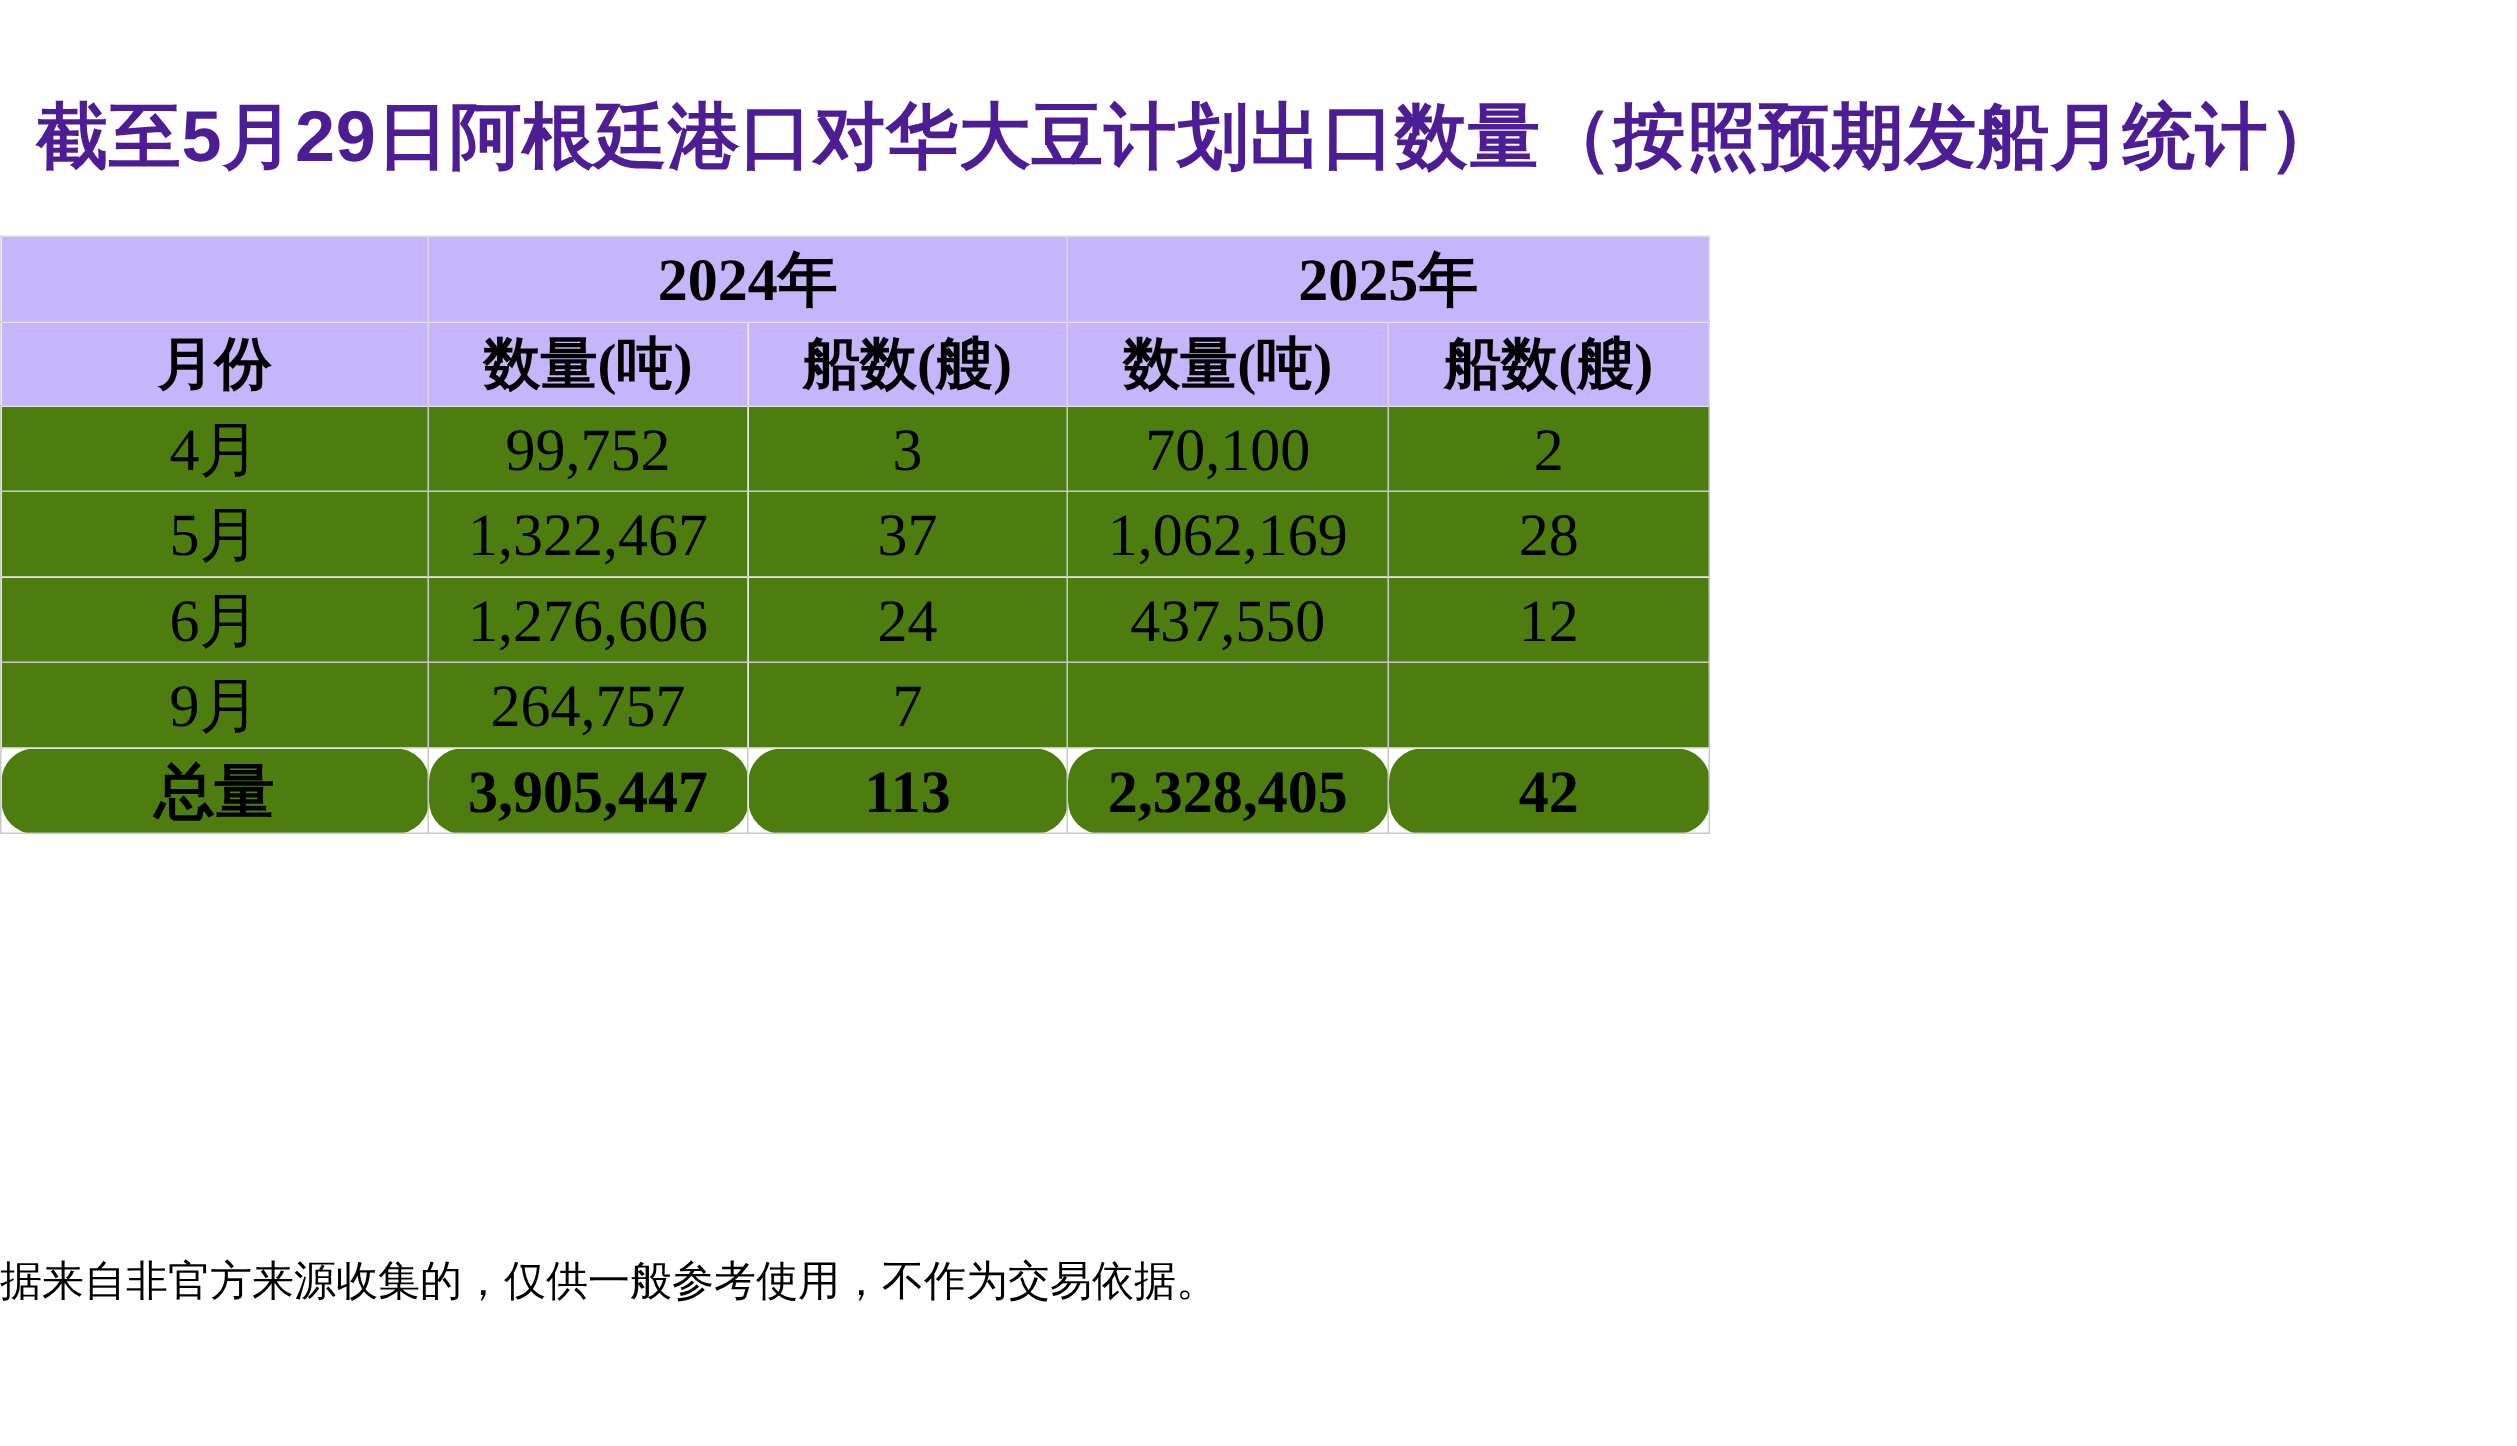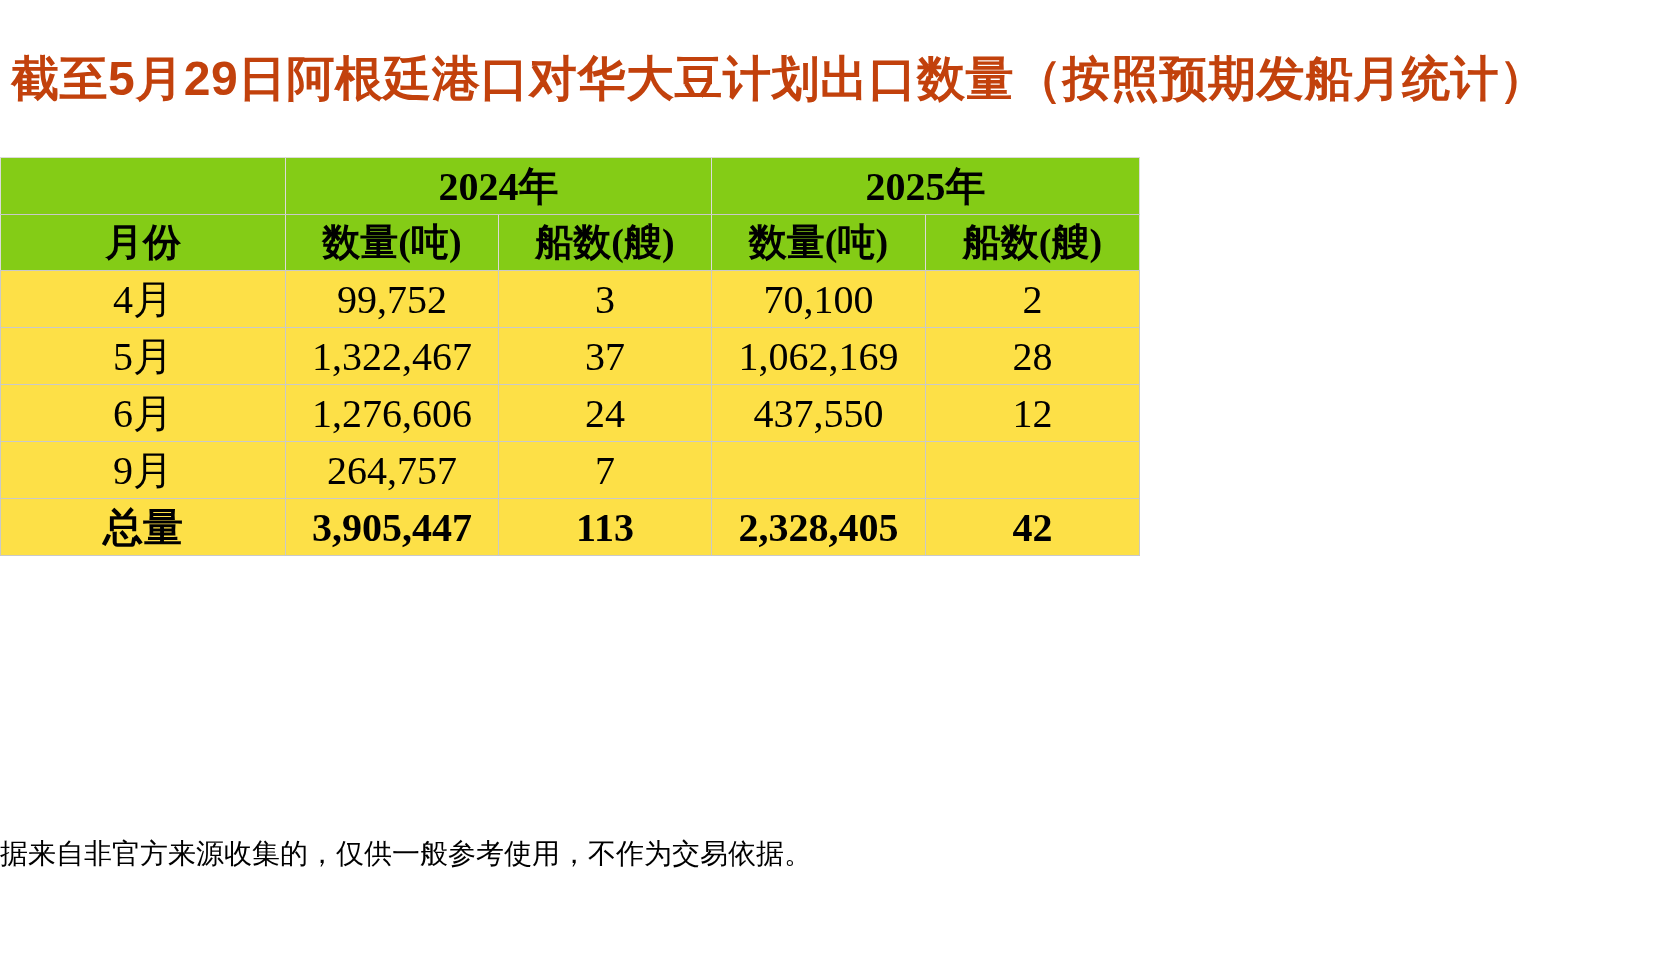--- a/index.html
+++ b/index.html
@@ -6,65 +6,66 @@
   body{
     position:relative;
     width:1678px;height:964px;
     font-family:"Liberation Sans","DejaVu Sans",sans-serif;
     color:#000000;
     overflow:hidden;
   }
   .title{
     position:absolute;
     left:8px;top:50px;
-    margin:3px;
+    margin:16px;
     font-size:48px;
     line-height:1.1;
     font-weight:700;
     letter-spacing:0.5px;
-    color:#c2410c;
+    color:#4c1d95;
     white-space:nowrap;
   }
   table.export-table{
     position:absolute;
     left:0;top:157px;
     width:1139px;
     border-collapse:collapse;
     table-layout:fixed;
   }
   .export-table th,
   .export-table td{
     border:1px solid #c9c9c9;
     text-align:center;
     vertical-align:middle;
     padding:0;
     overflow:hidden;
     white-space:nowrap;
   }
   .export-table thead th{
-    background:#84cc16;
+    background:#c4b5fd;
     font-weight:700;
     font-family:"Liberation Serif","DejaVu Serif",serif;
     font-size:38px;
     height:55px;
     border-color:#dcdada;
     border-bottom-color:#c9c9c9;
   }
   .export-table thead tr.year-row th{
     height:56px;
     font-size:40px;
   }
   .export-table tbody td{
     font-family:"Liberation Serif","DejaVu Serif",serif;
     font-size:40px;
     height:56px;
-    background:#fde047;
+    background:#4d7c0f;
   }
   .export-table tbody tr.total-row td{
     font-weight:700;
+    border-radius:22px;
   }
   .footnote{
     position:absolute;
     left:0;top:836px;
     margin:0;
     font-size:28px;
     line-height:1.3;
     color:#000000;
     white-space:nowrap;
   }

